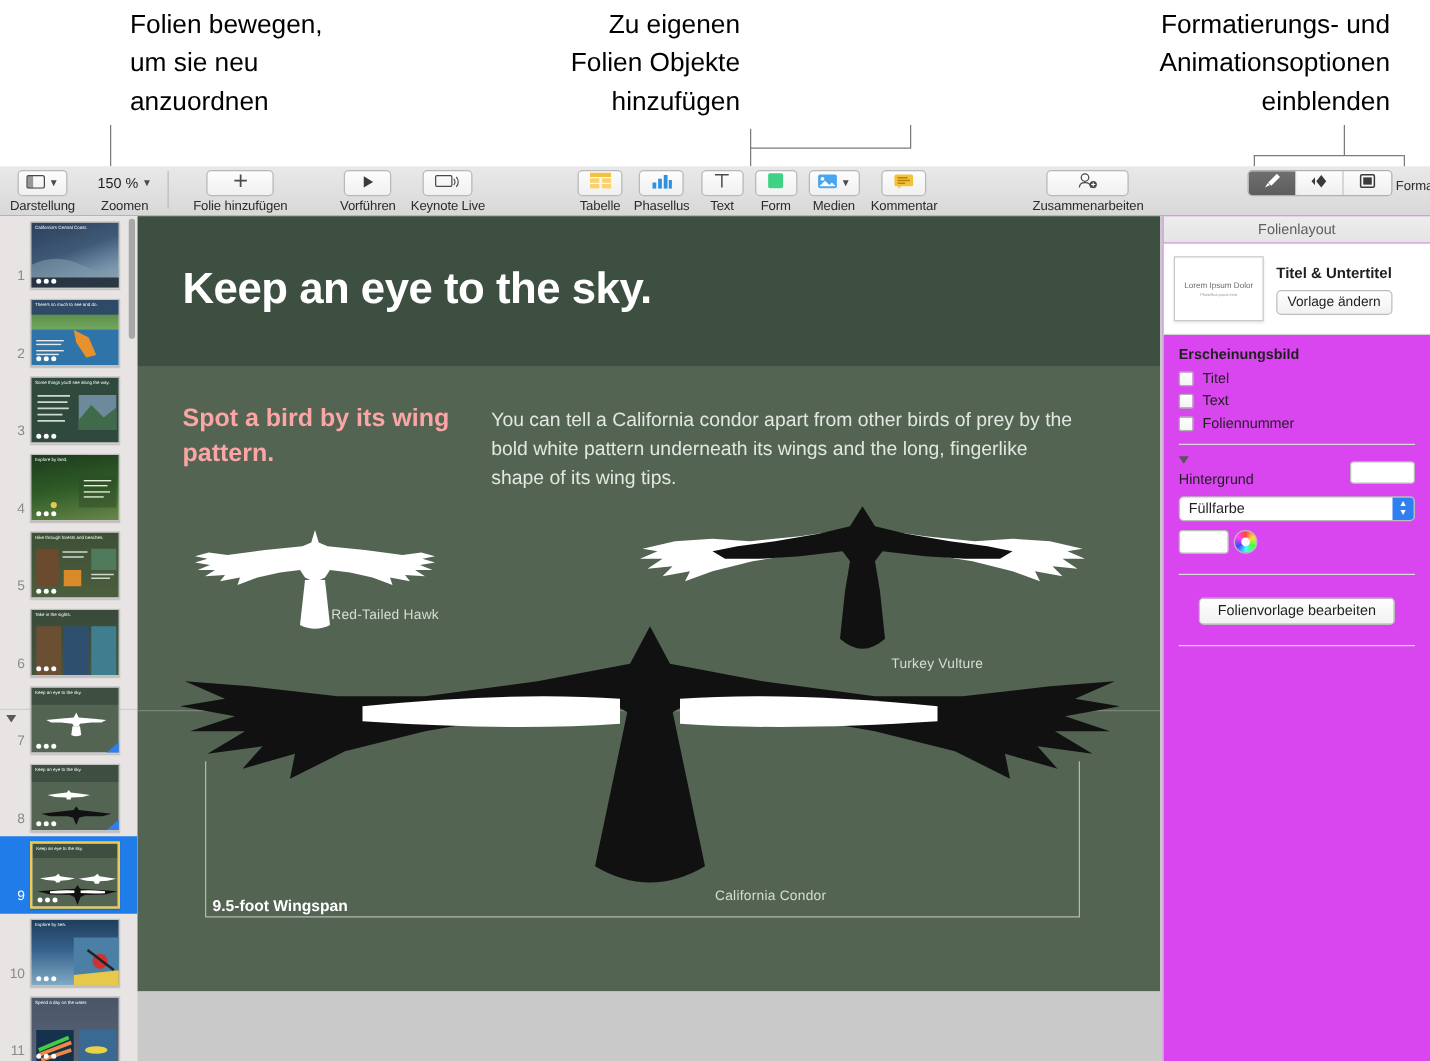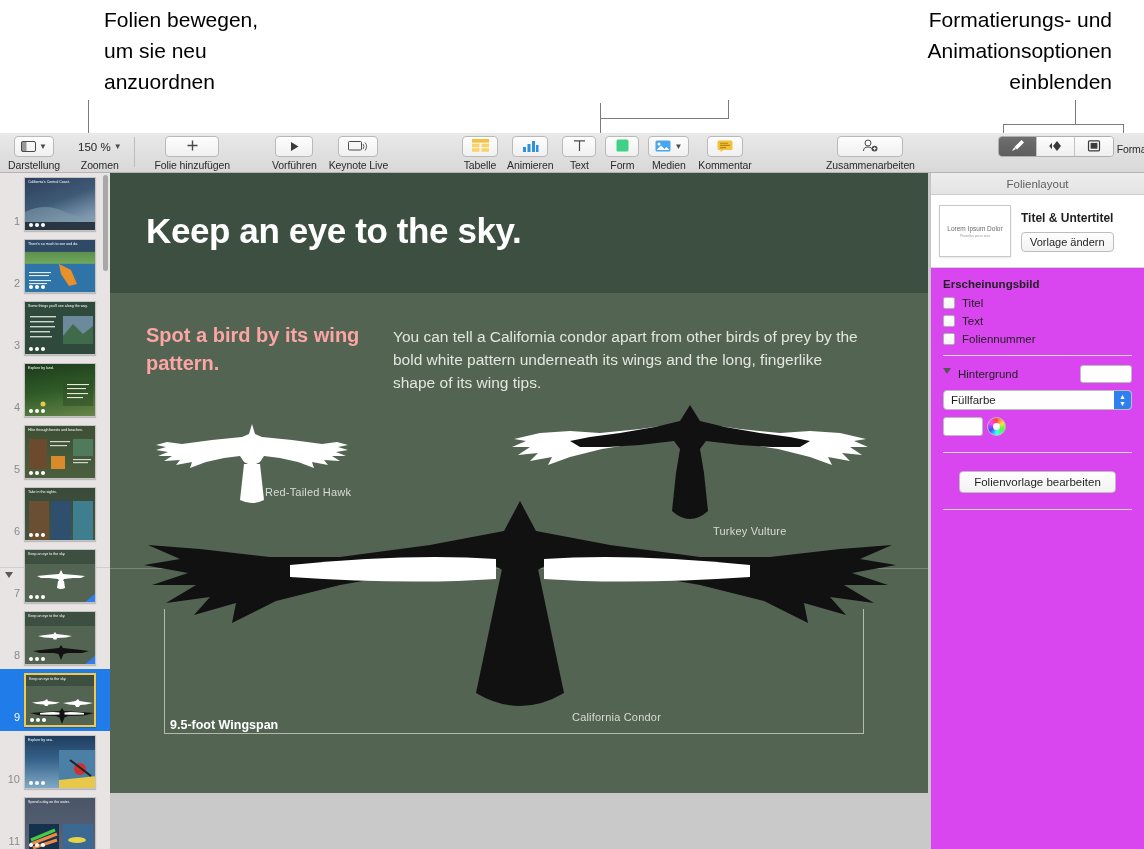--- a/index.html
+++ b/index.html
@@ -194,21 +194,21 @@
   .insp-section { padding: 10px 12px 0 12px; }
   .sec-title { font-size: 11.5px; font-weight: bold; color:#1f1f1f; margin-bottom: 7px; }
   .cb-row { display:flex; align-items:center; gap:7px; margin-bottom: 6px; }
   .cb {
     width: 12px; height: 12px; border:1px solid #b0b0b0; border-radius:2px;
     background: linear-gradient(to bottom,#fff,#f4f4f4);
   }
   .cb-label { font-size: 11.5px; color:#1f1f1f; }
   .insp-rule { height:1px; background:#d8d8d8; margin: 10px 12px 0 12px; }
   .disc-row { display:flex; align-items:center; justify-content:space-between; padding: 9px 12px 0 12px; }
-  .disc-left { display:flex; align-items:flex-start; gap:7px; }
+  .disc-left { display:flex; align-items:flex-start; gap:7px;flex-direction:column; }
   .tri-down { width:0;height:0;border-left:4.5px solid transparent;border-right:4.5px solid transparent;border-top:6px solid #555; }
   .disc-title { font-size:11.5px; color:#1f1f1f; }
   .blank-field { width: 52px; height: 18px; background:#fff; border:1px solid #bcbcbc; border-radius:3px; }
   .select-row { padding: 7px 12px 0 12px; }
   .sel {
     height: 20px; background:#fff; border:1px solid #bcbcbc; border-radius:4px;
     display:flex; align-items:center; justify-content:space-between; padding-left:7px;
     font-size: 11.5px; color:#1f1f1f;
   }
   .sel-arrows {
@@ -236,20 +236,23 @@
 </style>
 </head>
 <body>
 
 <div class="page">
 
   <div class="callouts">
     <div class="callout-text" id="callout-1">Folien bewegen,
 um sie neu
 anzuordnen</div>
+    <div class="callout-text" id="callout-2">Zu eigenen
+Folien Objekte
+hinzufügen</div>
     <div class="callout-text" id="callout-3">Formatierungs- und
 Animationsoptionen
 einblenden</div>
 
     <div class="leader v" style="left:88px; top:100px; height:33px;"></div>
 
     <div class="leader v" style="left:600px; top:103px; height:30px;"></div>
     <div class="leader h" style="left:600px; top:118px; width:128px;"></div>
     <div class="leader v" style="left:728px; top:100px; height:19px;"></div>
 
@@ -341,21 +344,21 @@
         <div class="tb-btn" style="min-width:36px;">
           <span>
             <svg width="17" height="13" viewBox="0 0 17 13">
                 <rect x="1" y="8" width="3" height="5" fill="#2f8fe0"></rect>
                 <rect x="5.5" y="5" width="3" height="8" fill="#2f8fe0"></rect>
                 <rect x="10" y="2" width="3" height="11" fill="#2f8fe0"></rect>
                 <rect x="14" y="6" width="2.5" height="7" fill="#2f8fe0"></rect>
               </svg>
           </span>
         </div>
-        <div class="tb-label">Animieren</div>
+        <div class="tb-label">Phasellus</div>
       </div>
 
       <div class="tb-item" style="margin-left:9px;">
         <div class="tb-btn" style="min-width:34px;">
           <span>
             <svg width="13" height="13" viewBox="0 0 13 13">
                 <path d="M1 1.8 H12 M6.5 1.8 V12" stroke="#4a4a4a" stroke-width="1.2" fill="none"></path>
               </svg>
           </span>
         </div>

